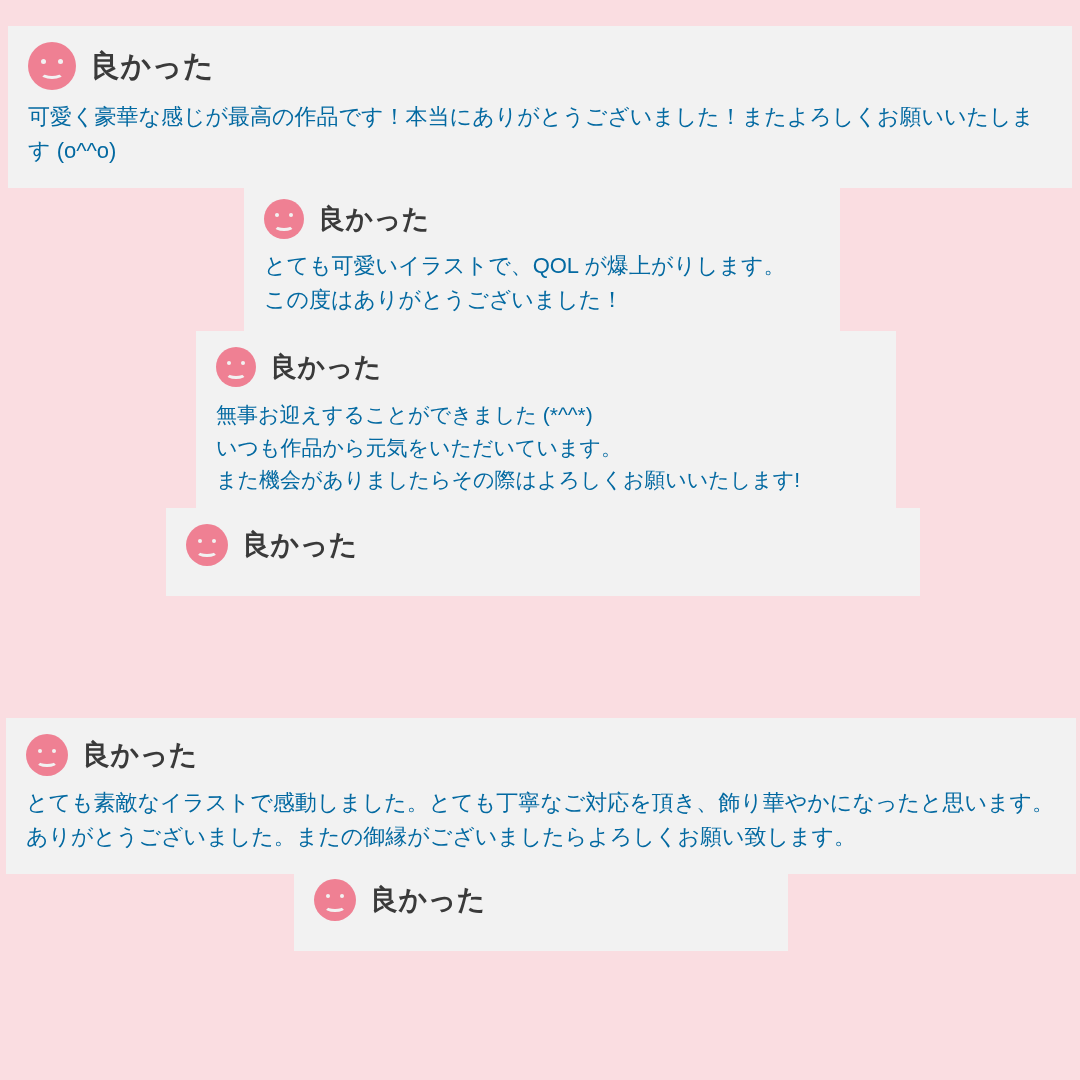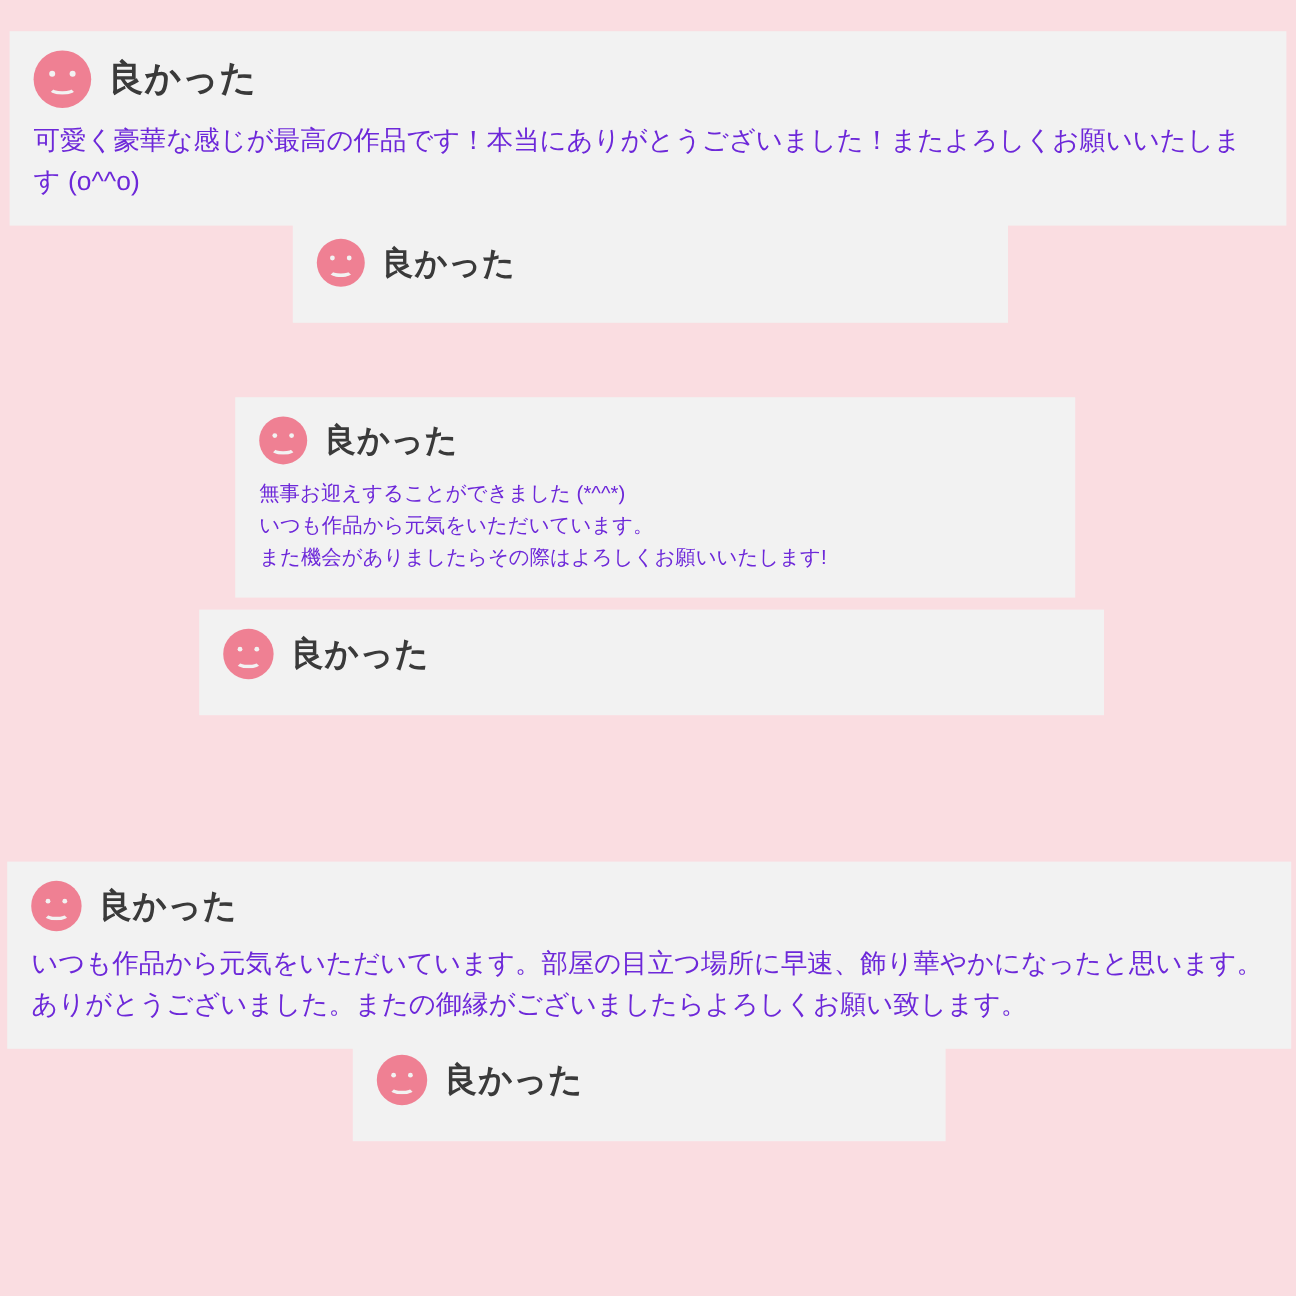--- a/index.html
+++ b/index.html
@@ -71,21 +71,21 @@
     font-size: 29px;
     font-weight: bold;
     color: #3a3a3a;
     letter-spacing: 0.5px;
     line-height: 1;
   }
 
   .review-body {
     font-size: 22px;
     line-height: 1.55;
-    color: #6d28d9;
+    color: #0369a1;
     white-space: pre-line;
   }
 
   
   #card-1 { left: 8px;   top: 26px;  width: 1064px; }
   #card-1 .face-icon { width: 48px; height: 48px; }
   #card-1 .review-title { font-size: 30px; }
 
   #card-2 { left: 244px; top: 183px; width: 596px; }
   #card-2 .face-icon { width: 40px; height: 40px; }
@@ -95,21 +95,21 @@
   #card-2 .face-icon .mouth { top: 21px; width: 15px; height: 8px; }
   #card-2 .review-title { font-size: 27px; }
 
   #card-3 { left: 196px; top: 331px; width: 700px; }
   #card-3 .face-icon { width: 40px; height: 40px; }
   #card-3 .face-icon .eye { top: 14px; width: 4px; height: 4px; }
   #card-3 .face-icon .eye.left { left: 11px; }
   #card-3 .face-icon .eye.right { right: 11px; }
   #card-3 .face-icon .mouth { top: 21px; width: 15px; height: 8px; }
   #card-3 .review-title { font-size: 27px; }
-  #card-3 .review-body { font-size: 17px; margin-top: 12px; }
+  #card-3 .review-body { font-size: 21px; margin-top: 12px; }
 
   #card-4 { left: 166px; top: 508px; width: 754px; }
   #card-4 .face-icon { width: 42px; height: 42px; }
   #card-4 .face-icon .eye { top: 15px; width: 4px; height: 4px; }
   #card-4 .face-icon .eye.left { left: 12px; }
   #card-4 .face-icon .eye.right { right: 12px; }
   #card-4 .face-icon .mouth { top: 22px; width: 16px; height: 8px; }
   #card-4 .review-title { font-size: 28px; }
 
   #card-5 { left: 6px;   top: 718px; width: 1070px; }
@@ -147,20 +147,22 @@
 
   <div class="review-card" id="card-2">
     <div class="review-header">
       <div class="face-icon">
         <span class="eye left"></span>
           <span class="eye right"></span>
           <span class="mouth"></span>
       </div>
       <div class="review-title">良かった</div>
     </div>
+    <div class="review-body">とても可愛いイラストで、QOL が爆上がりします。
+この度はありがとうございました！</div>
   </div>
 
   <div class="review-card" id="card-3">
     <div class="review-header">
       <div class="face-icon">
         <span class="eye left"></span>
           <span class="eye right"></span>
           <span class="mouth"></span>
       </div>
       <div class="review-title">良かった</div>
@@ -183,21 +185,21 @@
 
   <div class="review-card" id="card-5">
     <div class="review-header">
       <div class="face-icon">
         <span class="eye left"></span>
           <span class="eye right"></span>
           <span class="mouth"></span>
       </div>
       <div class="review-title">良かった</div>
     </div>
-    <div class="review-body">いつも作品から元気をいただいています。部屋の目立つ場所に早速、飾り華やかになったと思います。ありがとうございました。またの御縁がございましたらよろしくお願い致します。</div>
+    <div class="review-body">とても素敵なイラストで感動しました。とても丁寧なご対応を頂き、飾り華やかになったと思います。ありがとうございました。またの御縁がございましたらよろしくお願い致します。</div>
   </div>
 
   <div class="review-card" id="card-6">
     <div class="review-header">
       <div class="face-icon">
         <span class="eye left"></span>
           <span class="eye right"></span>
           <span class="mouth"></span>
       </div>
       <div class="review-title">良かった</div>

